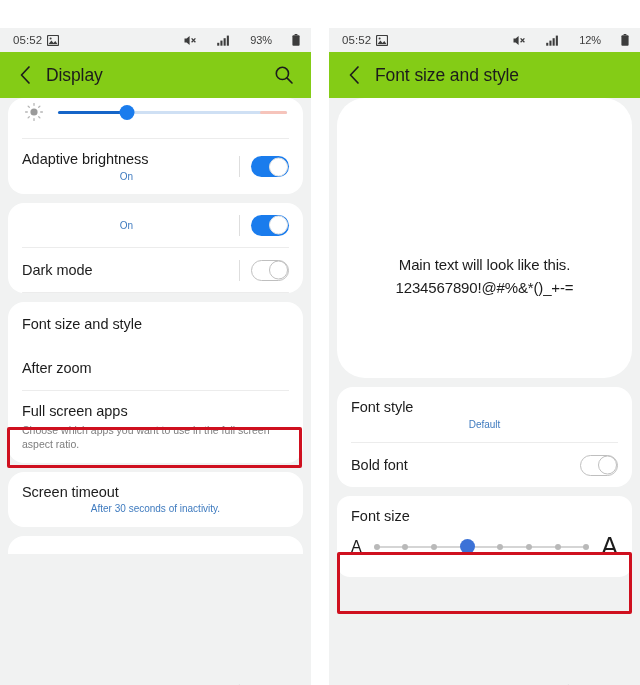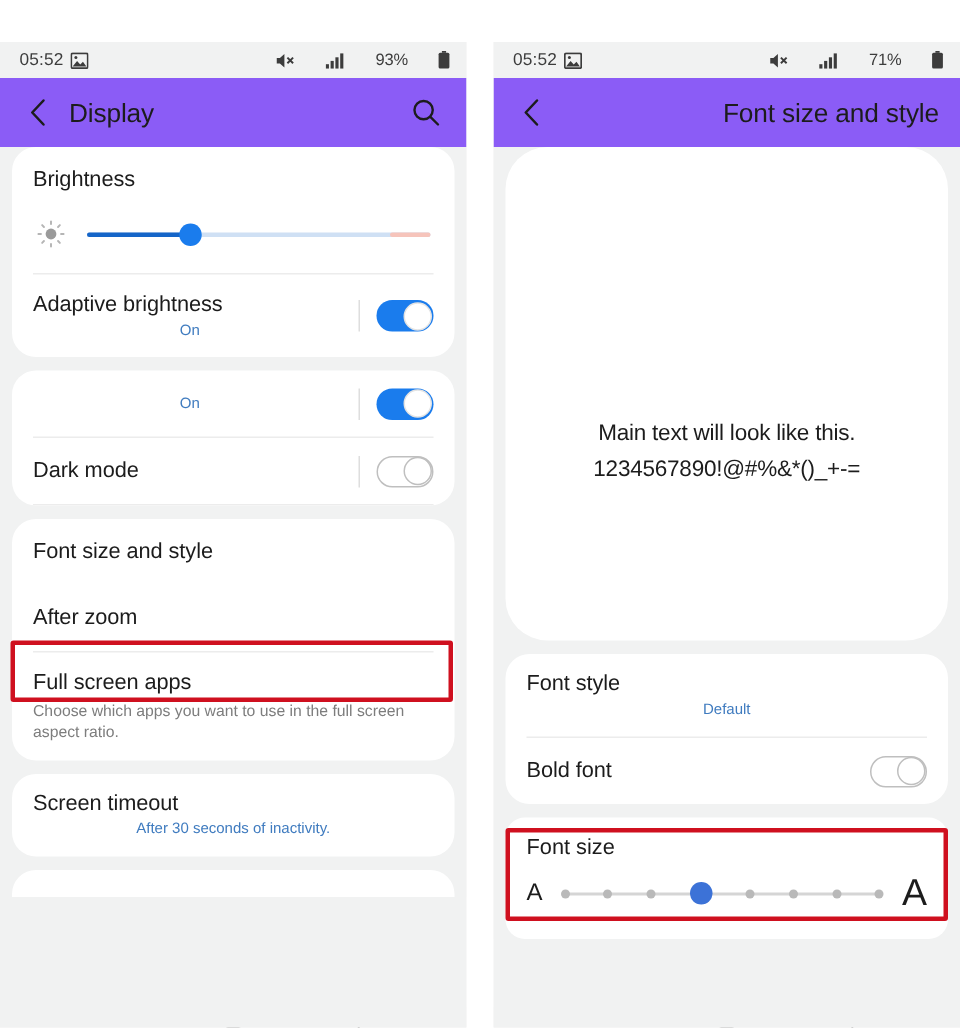--- a/index.html
+++ b/index.html
@@ -63,22 +63,21 @@
     letter-spacing: -.1px;
   }
   .ico { display: block; }
 
   
   .app-bar {
     height: 46px;
     display: flex;
     align-items: center;
     padding: 0 14px 0 12px;
-    background: #8b5cf6;
-    justify-content: space-between;
+    background: #84cc16;
   }
   .back-btn {
     width: 26px;
     height: 26px;
     display: flex;
     align-items: center;
     justify-content: center;
     flex: none;
   }
   .app-title {
@@ -239,21 +238,21 @@
     height: 15px;
     border-radius: 50%;
     background: #1a7ced;
     transform: translateX(-50%);
   }
 
   
   .preview-card {
     background: #ffffff;
     border-radius: 28px;
-    height: 329px;
+    height: 280px;
     display: flex;
     flex-direction: column;
     align-items: center;
     justify-content: center;
     margin-bottom: 9px;
     padding-top: 76px;
   }
   .preview-line {
     font-size: 15px;
     color: #1c1c1c;
@@ -416,25 +415,20 @@
         <svg width="20" height="20" viewBox="0 0 20 20">
           <circle cx="8.4" cy="8.4" r="6.1" fill="none" stroke="#1c1c1c" stroke-width="1.6"></circle>
           <path d="M12.9 12.9 L18 18" stroke="#1c1c1c" stroke-width="1.6" stroke-linecap="round"></path>
         </svg>
       </div>
     </div>
 
     <div class="content">
 
       <div class="card">
-        <div class="row">
-          <div class="row-text">
-            <div class="row-title">Brightness</div>
-          </div>
-        </div>
         <div class="bright-row">
           <svg class="sun-icon" viewBox="0 0 20 20">
             <circle cx="10" cy="10" r="3.6" fill="#9a9a9a"></circle>
             <g stroke="#b5b5b5" stroke-width="1.3" stroke-linecap="round">
               <path d="M10 1.6 V3.3"></path>
                 <path d="M10 16.7 V18.4"></path>
               <path d="M1.6 10 H3.3"></path>
                 <path d="M16.7 10 H18.4"></path>
               <path d="M4.1 4.1 L5.3 5.3"></path>
                 <path d="M14.7 14.7 L15.9 15.9"></path>
@@ -559,21 +553,21 @@
         <svg class="ico" width="13" height="11" viewBox="0 0 13 11">
           <path d="M0.5 3.6 H2.6 L5.6 1.0 V10 L2.6 7.4 H0.5 Z" fill="#3c3c3c"></path>
           <path d="M7.6 3.4 L11.4 7.2 M11.4 3.4 L7.6 7.2" stroke="#3c3c3c" stroke-width="1.3" fill="none"></path>
         </svg>
         <svg class="ico" width="13" height="11" viewBox="0 0 13 11">
           <rect x="0.2" y="7.8" width="2.1" height="2.9" fill="#3c3c3c"></rect>
           <rect x="3.4" y="5.6" width="2.1" height="5.1" fill="#3c3c3c"></rect>
           <rect x="6.6" y="3.2" width="2.1" height="7.5" fill="#3c3c3c"></rect>
           <rect x="9.8" y="0.6" width="2.1" height="10.1" fill="#3c3c3c"></rect>
         </svg>
-        <span class="status-battery-text">71%</span>
+        <span class="status-battery-text">12%</span>
         <svg class="ico" width="8" height="12" viewBox="0 0 8 12">
           <rect x="2.6" y="0" width="2.8" height="1.2" fill="#3c3c3c"></rect>
           <rect x="0.4" y="1.2" width="7.2" height="10.5" rx="1" fill="#3c3c3c"></rect>
         </svg>
       </div>
     </div>
 
     <div class="app-bar">
       <div class="back-btn">
         <svg width="13" height="20" viewBox="0 0 13 20">

